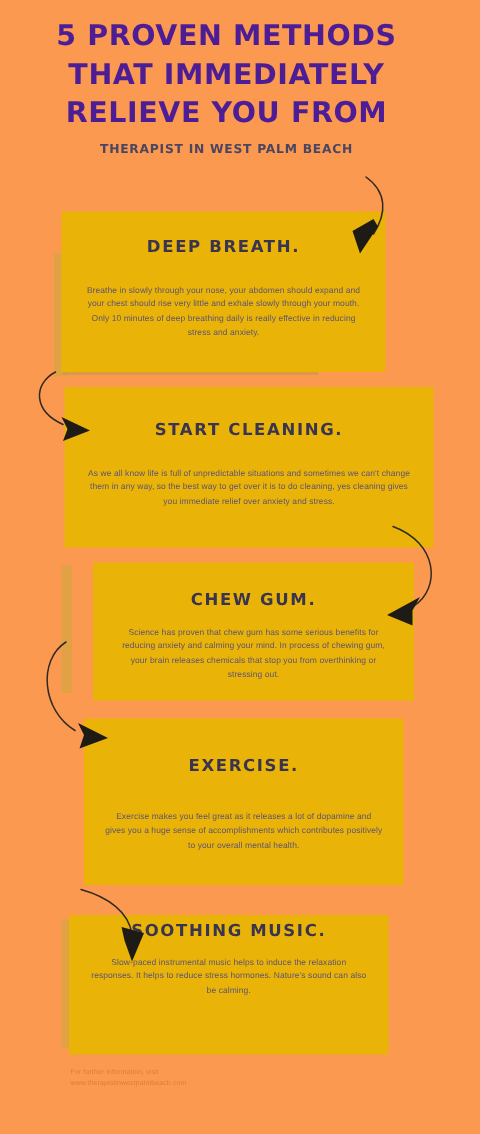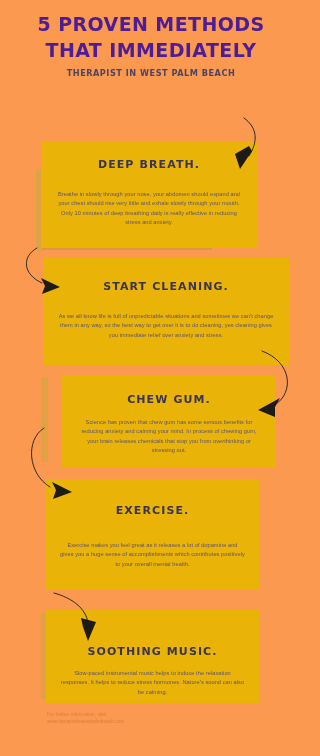--- a/index.html
+++ b/index.html
@@ -102,28 +102,28 @@
   .c2 { left: 43px;  top: 258px; width: 246px; height: 107px; }
   .c2 .card-title { margin-top: 22px; }
   .c2 .card-body  { margin-top: 19px; }
   .s2 { left: 256px; top: 277px; width: 6px;  height: 86px; }
 
   .c3 { left: 62px;  top: 375px; width: 214px; height: 92px; }
   .c3 .card-title { margin-top: 18px; }
   .c3 .card-body  { margin-top: 12px; }
   .s3 { left: 41px;  top: 377px; width: 7px;  height: 85px; }
 
-  .c4 { left: 46px;  top: 479px; width: 213px; height: 111px; }
+  .c4 { left: 56px;  top: 479px; width: 213px; height: 111px; }
   .c4 .card-title { margin-top: 25px; }
   .c4 .card-body  { margin-top: 24px; }
   .s4 { left: 252px; top: 497px; width: 7px;  height: 92px; }
   .s4b{ left: 212px; top: 586px; width: 46px; height: 4px; background:#B89A34; opacity:.5;}
 
   .c5 { left: 46px;  top: 610px; width: 213px; height: 93px; }
-  .c5 .card-title { margin-top: 35px; }
+  .c5 .card-title { margin-top: 4px; }
   .c5 .card-body  { margin-top: 11px; }
   .s5 { left: 41px;  top: 613px; width: 6px;  height: 86px; }
 
   
   .arrow-layer {
     position: absolute;
     left: 0; top: 0;
     width: 302px;
     height: 756px;
     z-index: 5;
@@ -147,20 +147,21 @@
 </style>
 </head>
 <body>
 
 <div id="infographic">
 
   <div class="header">
     <div class="headline">
       <span class="ln">5 Proven Methods</span>
       <span class="ln">That Immediately</span>
+      <span class="ln">Relieve You From</span>
     </div>
     <div class="subhead">Therapist in West Palm Beach</div>
   </div>
 
   <div class="shadow s1"></div>
   <div class="shadow s1b"></div>
   <div class="shadow s2"></div>
   <div class="shadow s3"></div>
   <div class="shadow s4"></div>
   <div class="shadow s4b"></div>

